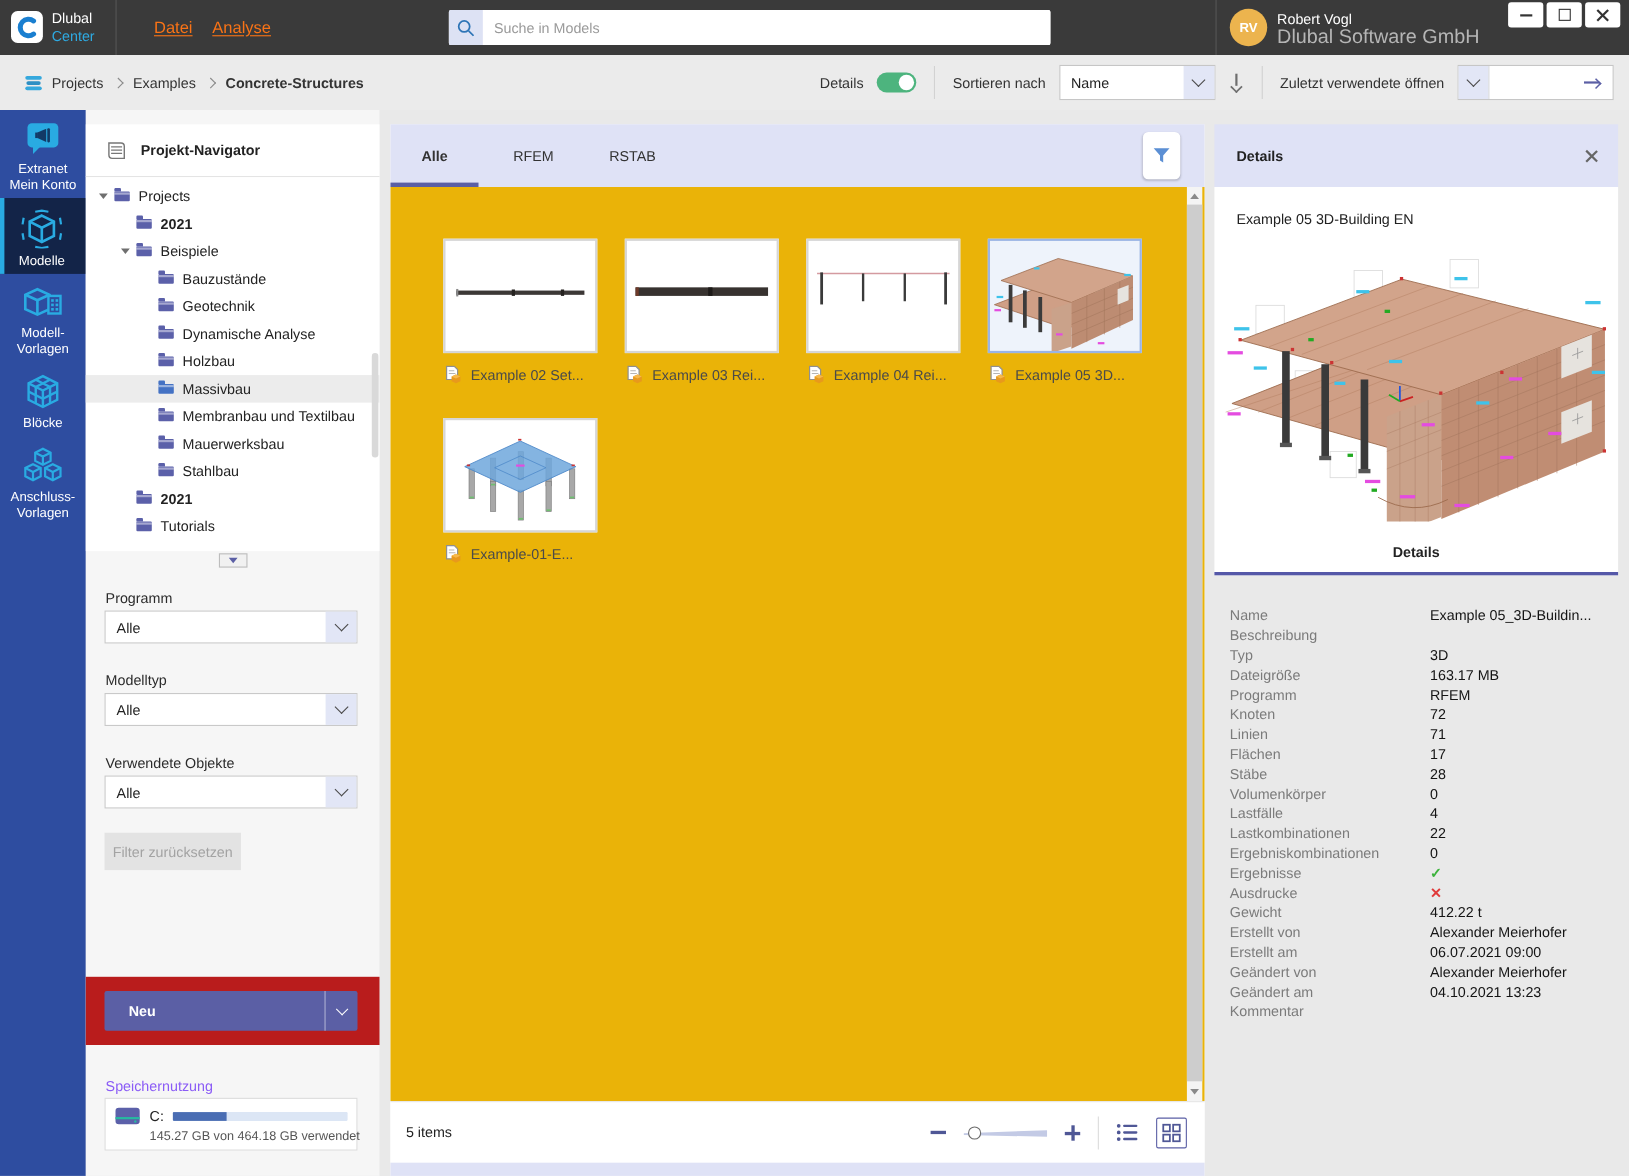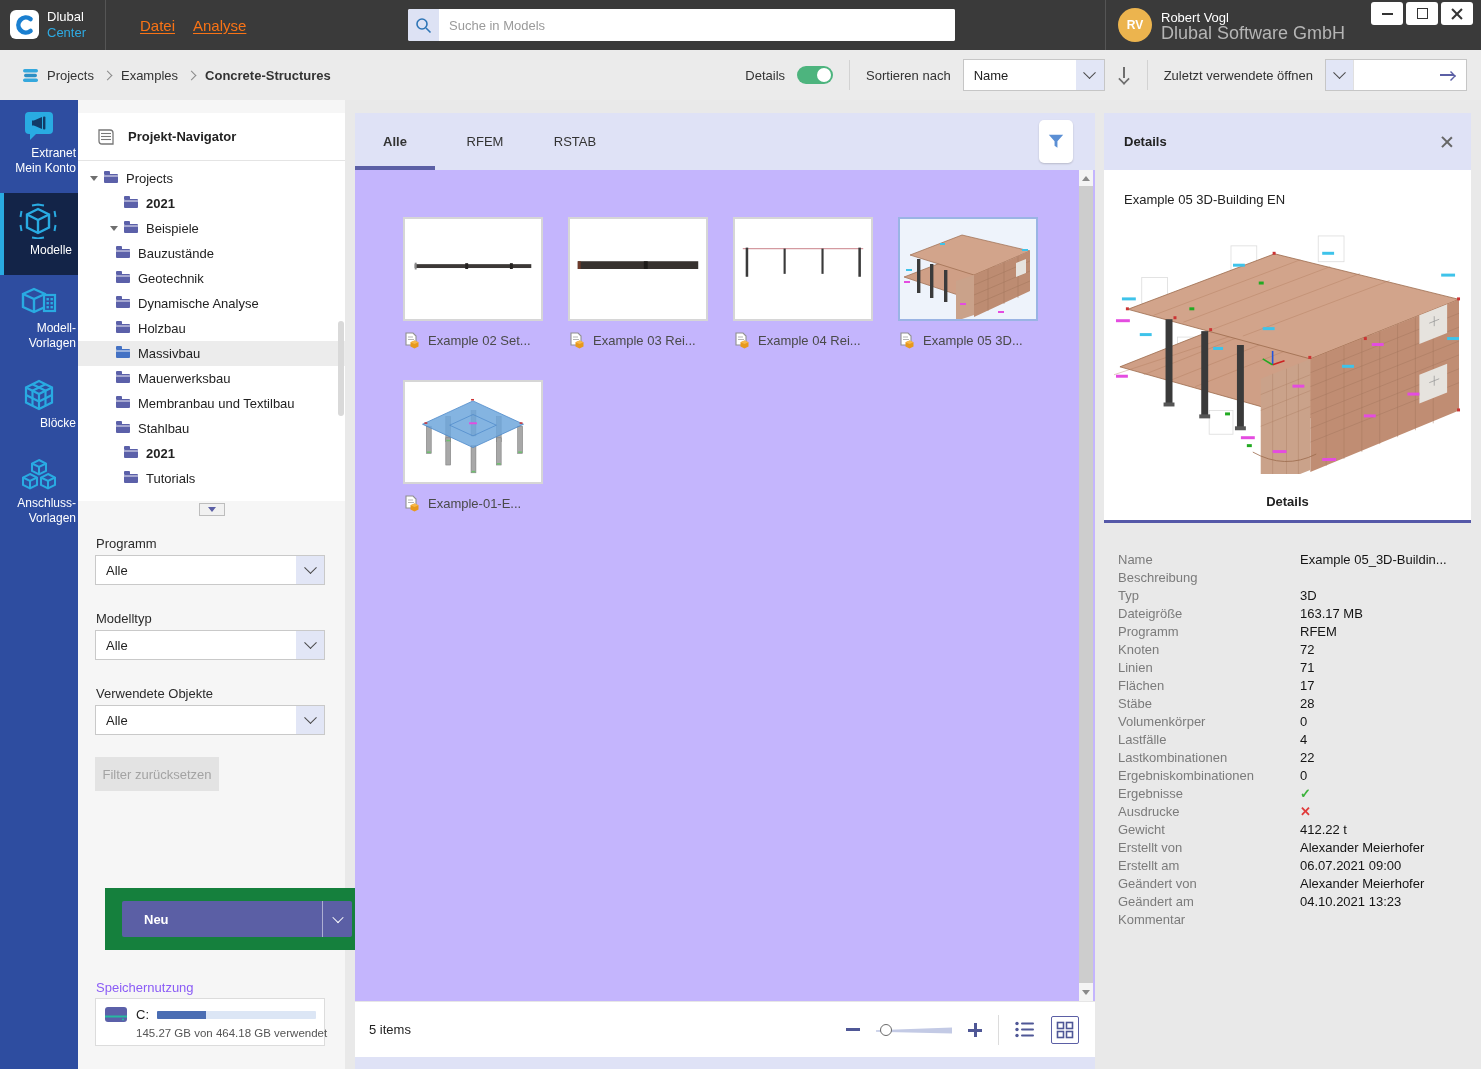--- a/index.html
+++ b/index.html
@@ -55,49 +55,49 @@
     border-right:2px solid #6e6e6e; border-bottom:2px solid #6e6e6e; transform:rotate(45deg) scale(.8); }
   .recent-combo { width:142px; height:32px; background:#fff; border:1px solid #c6c6c6; display:flex; align-items:center; }
   .recent-combo .chev { border-right:1px solid #e0e0e0; }
   .go-arrow { margin-left:auto; margin-right:10px; position:relative; width:16px; height:12px; }
   .go-arrow::before { content:""; position:absolute; left:0; top:5px; width:14px; height:2px; background:#5b5fa5; }
   .go-arrow::after { content:""; position:absolute; right:0; top:2px; width:8px; height:8px;
     border-top:2px solid #5b5fa5; border-right:2px solid #5b5fa5; transform:rotate(45deg) scale(.7); }
 
   
   .rail { position:absolute; left:0; top:100px; width:78px; bottom:0; background:#2e4da0; }
-  .rail-item { padding:10px 2px 17px; text-align:right; color:#fff; font-size:12px; line-height:15px; cursor:default; }
+  .rail-item { padding:10px 2px 4px; text-align:center; color:#fff; font-size:12px; line-height:15px; cursor:default; }
   .rail-item svg { display:block; margin:0 auto 4px; }
   .rail-item.sel { background:#132448; border-left:4px solid #29abe2; padding-left:0; padding-right:6px; }
 
   
   .navpanel { position:absolute; left:78px; top:100px; width:267px; bottom:0; background:#f6f6f6; }
   .nav-header { position:absolute; left:0; top:13px; width:100%; height:48px; background:#fff; border-bottom:1px solid #e4e4e4;
     display:flex; align-items:center; gap:12px; padding-left:18px; font-size:13px; font-weight:bold; color:#222; }
   .tree { position:absolute; left:0; top:61px; width:100%; height:340px; background:#fff; padding-top:5px; }
   .trow { display:flex; align-items:center; height:25px; font-size:13px; color:#222; }
   .trow.sel { background:#ececec;text-align:right; }
   .trow .tw { width:16px; display:inline-block; }
   .arr { position:relative; }
   .arr::before { content:""; position:absolute; left:2px; top:-3px; border:4px solid transparent; border-top:5px solid #6f6f6f; }
-  .lvl0 { padding-left:10px; } .lvl1 { padding-left:30px; } .lvl2 { padding-left:22px; }
+  .lvl0 { padding-left:10px; } .lvl1 { padding-left:30px; } .lvl2 { padding-left:50px; }
   .bold { font-weight:bold; }
   .folder { --fc:#5b60a9; position:relative; width:14px; height:9px; background:var(--fc); border-radius:1px; margin-right:8px; flex:none; }
   .folder::before { content:""; position:absolute; top:-3px; left:0; width:6px; height:3px; background:var(--fc); border-radius:1px 1px 0 0; }
   .folder::after { content:""; position:absolute; top:1px; left:0; width:14px; height:1.5px; background:rgba(255,255,255,.45); }
   .folder.blue { --fc:#4472c4; }
   .tree-scroll { position:absolute; right:1px; top:160px; width:6px; height:95px; background:#d9d9d9; border-radius:3px; }
   .collapse-btn { position:absolute; left:50%; top:403px; transform:translateX(-50%); width:26px; height:13px;
     background:#f1f1f1; border:1px solid #bdbdbd; display:flex; align-items:center; justify-content:center; }
   .collapse-btn::before { content:""; border:4px solid transparent; border-top:5px solid #5b5fa5; margin-top:4px; }
   .flabel { position:absolute; left:18px; font-size:13px; color:#2b2b2b; }
   .fselect { position:absolute; left:17px; width:230px; height:30px; background:#fff; border:1px solid #c9c9c9; display:flex; align-items:center; }
   .reset-btn { position:absolute; left:17px; top:657px; width:124px; height:34px; background:#e3e3e3; border:0;
     color:#a3a3a3; font-size:13px; font-family:"Liberation Sans",sans-serif; }
-  .neu-band { position:absolute; left:0; top:788px; width:100%; height:62px; background:#15803d;margin-left:27px; }
+  .neu-band { position:absolute; left:0; top:788px; width:100%; height:62px; background:#b91c1c; }
   .neu-btn { position:absolute; left:17px; top:13px; width:230px; height:36px; background:#5b5fa5; border-radius:2px;
     display:flex; align-items:center; color:#fff; font-size:13px; font-weight:bold; cursor:default; }
   .neu-btn .lbl { padding-left:22px; flex:1; }
   .neu-btn .dd { width:30px; align-self:stretch; border-left:1px solid rgba(255,255,255,.5); display:flex; align-items:center; justify-content:center; }
   .neu-btn .dd::before { content:""; width:7px; height:7px; border-right:1.5px solid #fff; border-bottom:1.5px solid #fff;
     transform:rotate(45deg) translate(-1px,-1px); }
   .storage-title { position:absolute; left:18px; top:880px; font-size:13px; color:#8b5cf6; }
   .storage-box { position:absolute; left:17px; top:898px; width:230px; height:48px; background:#fff; border:1px solid #dcdcdc; padding:7px 8px 0 8px; }
   .st-row { display:flex; align-items:center; gap:8px; }
   .drive-label { font-size:13px; color:#222; }
@@ -106,21 +106,21 @@
   .st-text { font-size:11.5px; color:#555; margin:4px 0 0 32px; white-space:nowrap; }
 
   
   .content { position:absolute; left:355px; top:113px; width:740px; bottom:0; background:#fff; }
   .tabbar { position:absolute; left:0; top:0; width:100%; height:57px; background:#dfe2f6; display:flex; }
   .tab { width:80px; margin-right:10px; display:flex; align-items:center; justify-content:center; font-size:13px; color:#333; position:relative; cursor:default; }
   .tab.active { font-weight:bold; }
   .tab.active::after { content:""; position:absolute; left:0; bottom:0; width:100%; height:4px; background:#5b5fa5; }
   .filter-btn { position:absolute; right:22px; top:7px; width:34px; height:43px; background:#fff; border-radius:5px;
     box-shadow:0 1px 2px rgba(0,0,0,.18); display:flex; align-items:center; justify-content:center; }
-  .cbody { position:absolute; left:0; top:57px; width:100%; bottom:68px; background:#c4b5fd;padding-left:30px; }
+  .cbody { position:absolute; left:0; top:57px; width:100%; bottom:68px; background:#eab308;padding-left:30px; }
   .card { position:absolute; width:142px; }
   .thumb { width:140px; height:104px; background:#fff; border:2px solid #d6d6d6; display:flex; align-items:center; justify-content:center; }
   .thumb.sel { border-color:#9ab4e4; background:#eef3fb; }
   .clabel { margin-top:11px; display:flex; align-items:center; gap:8px; font-size:13px; color:#4a4a4a; }
   .vscroll { position:absolute; right:2px; top:0; width:14px; height:100%; background:#f4f4f4; }
   .vs-arrow { position:absolute; left:0; width:14px; height:16px; display:flex; align-items:center; justify-content:center; }
   .vs-arrow.up { top:0; } .vs-arrow.down { bottom:0; }
   .vs-arrow.up::before { content:""; border:4px solid transparent; border-bottom:5px solid #8a8a8a; margin-bottom:3px; }
   .vs-arrow.down::before { content:""; border:4px solid transparent; border-top:5px solid #8a8a8a; margin-top:3px; }
   .vs-thumb { position:absolute; left:0; top:16px; bottom:18px; width:14px; background:#cdcdcd; }
@@ -366,26 +366,26 @@
       <span>Holzbau</span>
     </div>
     <div class="trow lvl2 sel">
       <span class="tw"></span>
         <span class="folder blue"></span>
       <span>Massivbau</span>
     </div>
     <div class="trow lvl2">
       <span class="tw"></span>
         <span class="folder"></span>
+      <span>Membranbau und Textilbau</span>
+    </div>
+    <div class="trow lvl2">
+      <span class="tw"></span>
+        <span class="folder"></span>
       <span>Mauerwerksbau</span>
-    </div>
-    <div class="trow lvl2">
-      <span class="tw"></span>
-        <span class="folder"></span>
-      <span>Membranbau und Textilbau</span>
     </div>
     <div class="trow lvl2">
       <span class="tw"></span>
         <span class="folder"></span>
       <span>Stahlbau</span>
     </div>
     <div class="trow lvl1 bold">
       <span class="tw"></span>
         <span class="folder"></span>
       <span>2021</span>

